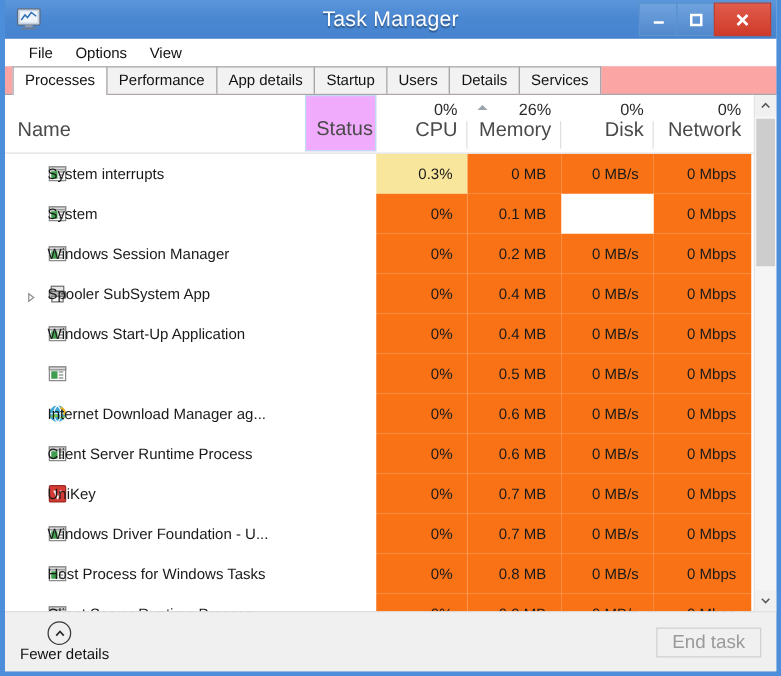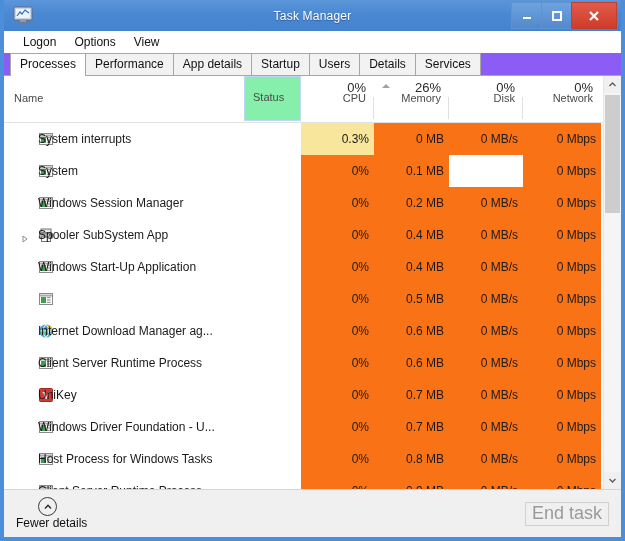--- a/index.html
+++ b/index.html
@@ -40,21 +40,21 @@
   }
   .app-icon {
     position: absolute;
     left: 8px; top: 4px;
     width: 22px; height: 22px;
   }
   .title-text {
     width: 100%;
     text-align: center;
     color: #ffffff;
-    font-size: 12px;
+    font-size: 17px;
     letter-spacing: 0.2px;
     text-shadow: 0 1px 1px rgba(0,0,0,0.35);
     pointer-events: none;
   }
   .win-controls {
     position: absolute;
     right: 4px; top: 2px;
     display: flex;
     height: 25px;
   }
@@ -86,21 +86,21 @@
     font-size: 12px;
     color: #111111;
     padding: 2px 9px;
     cursor: default;
   }
 
   
   .tabstrip {
     flex: 0 0 auto;
     height: 22px;
-    background: #8b5cf6;
+    background: #fca5a5;
     display: flex;
     align-items: flex-end;
     padding-left: 6px;
     position: relative;
     border-bottom: 1px solid #a7a6aa;
     box-sizing: content-box;
   }
   .tab {
     font-size: 12px;
     color: #111111;
@@ -151,28 +151,28 @@
   .th .pct {
     position: absolute;
     right: 8px;
     top: 4px;
     font-size: 13px;
     color: #2a2a2a;
   }
   .th .lbl {
     position: absolute;
     right: 8px;
-    bottom: 17px;
-    font-size: 11px;
+    bottom: 7px;
+    font-size: 16px;
     color: #4a4a4a;
   }
   .th.name .lbl { left: 10px; right: auto; }
   .th.status {
     border: 1px solid #bfd9f2;
-    background: #86efac;
+    background: #f0abfc;
     height: 45px;
   }
   .th.status .lbl { left: 8px; right: auto; }
   .th-sep {
     position: absolute;
     bottom: 2px;
     width: 1px;
     height: 22px;
     background: #e0e0e0;
   }
@@ -200,21 +200,21 @@
     position: absolute;
     top: 0;
     height: 32px;
     line-height: 32px;
     box-sizing: border-box;
     font-size: 12px;
     color: #1a1a1a;
   }
   .cell.num {
     text-align: right;
-    padding-right: 5px;
+    padding-right: 12px;
   }
   .cell.name {
     left: 0;
     padding-left: 34px;
     white-space: nowrap;
     overflow: hidden;
   }
 
   .proc-icon {
     position: absolute;
@@ -278,21 +278,21 @@
   }
   .fewer-label { font-size: 12px; color: #111111; }
   .end-task {
     position: absolute;
     right: 12px;
     width: 84px;
     height: 24px;
     border: 1px solid #d0d0d0;
     background: #f0f0f0;
     color: #9a9a9a;
-    font-size: 18px;
+    font-size: 15px;
     font-family: "Liberation Sans", sans-serif;
     display: flex; align-items: center; justify-content: center;
     box-sizing: border-box;
   }
 </style>
 </head>
 <body>
 
 <div class="window">
 
@@ -320,21 +320,21 @@
       </div>
       <div class="win-btn close">
         <svg class="win-glyph" width="14" height="14" viewBox="0 0 14 14">
           <path d="M3 3 L11 11 M11 3 L3 11" stroke="#ffffff" stroke-width="2.2" fill="none"></path>
         </svg>
       </div>
     </div>
   </div>
 
   <div class="menubar">
-    <div class="menu-item">Logon</div>
+    <div class="menu-item">File</div>
     <div class="menu-item">Options</div>
     <div class="menu-item">View</div>
   </div>
 
   <div class="tabstrip">
     <div class="tab active">Processes</div>
     <div class="tab">Performance</div>
     <div class="tab">App details</div>
     <div class="tab">Startup</div>
     <div class="tab">Users</div>

